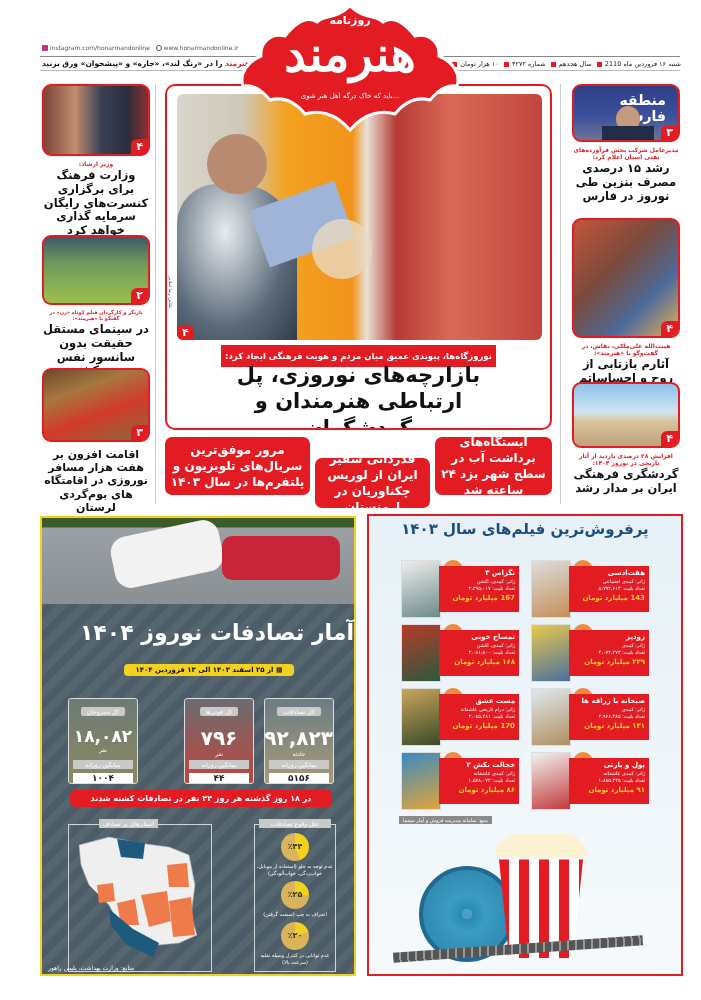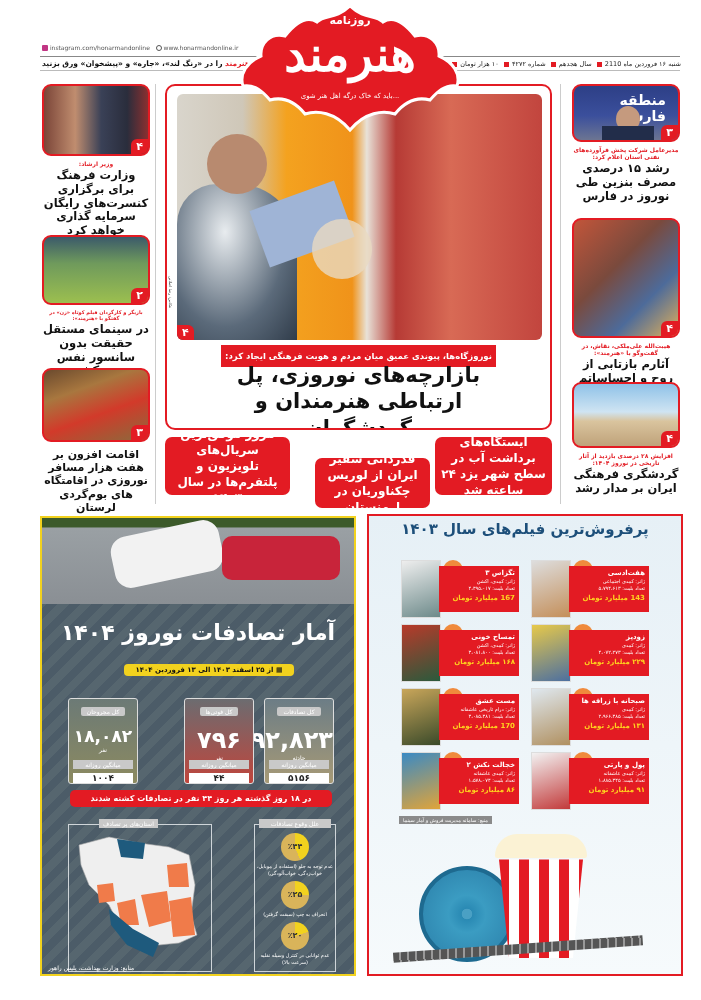--- a/index.html
+++ b/index.html
@@ -18,21 +18,21 @@
 .vsep{width:1px;background:#ccc}
 .redbox{background:#e31b23;color:#fff;border-radius:7px;font-weight:bold;text-align:center;font-size:12px;line-height:1.35;display:flex;align-items:center;justify-content:center;padding:4px}
 .film{position:absolute;height:58px;width:118px}
 .film .lab{position:absolute;right:0;top:6px;width:80px;height:46px;background:#e31b23;color:#fff;padding:3px 4px;font-size:5px;line-height:1.35}
 .film .lab b{display:block;font-size:7px}
 .film .lab .sale{color:#ffd21f;font-weight:bold;font-size:7px;margin-top:2px}
 .film .poster{position:absolute;left:0;top:0;width:40px;height:58px;border:1px solid #ddd;background:#ccc}
 .film .rank{position:absolute;left:42px;top:0;width:20px;height:20px;border-radius:50%;background:#f08a3c;color:#fff;font-weight:bold;font-size:10px;text-align:center;line-height:20px}
 .statbox{position:absolute;width:70px;height:86px;border:1px solid #ddd;border-radius:3px;text-align:center;color:#fff}
 .statbox .t{display:inline-block;background:#c9c9c9;color:#fff;font-size:6px;padding:1px 6px;border-radius:2px;margin-top:-5px}
-.statbox .v{font-size:24px;font-weight:bold;margin-top:8px}
+.statbox .v{font-size:20px;font-weight:bold;margin-top:8px}
 .statbox .u{font-size:6px}
 .statbox .avg{position:absolute;bottom:14px;left:4px;right:4px;background:#c9c9c9;font-size:6px;padding:1px}
 .statbox .av{position:absolute;bottom:0;left:4px;right:4px;background:#fff;color:#222;font-size:9px;font-weight:bold}
 .pie{width:28px;height:28px;border-radius:50%;margin:0 auto;color:#333;font-size:8px;font-weight:bold;line-height:28px;text-align:center}
 .cause{font-size:5px;color:#fff;text-align:center;line-height:1.4;margin:2px 0 4px}
 </style>
 </head>
 <body>
 
 <div class="abs meta" style="top:44px;left:42px;direction:ltr;font-size:6px;color:#555">
@@ -123,21 +123,21 @@
 </div>
 <div class="abs" style="top:368px;left:42px;width:108px">
   <div class="pic" style="height:74px;background:linear-gradient(160deg,#6b4a2e,#a8773f 30%,#d23a2a 60%,#8b6a3c)">
     <span class="num">۳</span>
   </div>
   <div class="head" style="font-size:11px;margin-top:6px">اقامت افزون بر هفت هزار مسافر نوروزی در اقامتگاه های بوم‌گردی لرستان</div>
 </div>
 
 <div class="abs redbox" style="top:437px;left:435px;width:117px;height:58px">ایستگاه‌های برداشت آب در سطح شهر یزد ۲۴ ساعته شد</div>
 <div class="abs redbox" style="top:458px;left:315px;width:115px;height:50px">قدردانی سفیر ایران از لوریس چکناوریان در ارمنستان</div>
-<div class="abs redbox" style="top:437px;left:165px;width:125px;height:58px">مرور موفق‌ترین سریال‌های تلویزیون و پلتفرم‌ها در سال ۱۴۰۳</div>
+<div class="abs redbox" style="top:437px;left:165px;width:145px;height:58px">مرور موفق‌ترین سریال‌های تلویزیون و پلتفرم‌ها در سال ۱۴۰۳</div>
 
 <div class="abs" style="top:514px;left:367px;width:316px;height:462px;border:2px solid #e31b23;background:linear-gradient(180deg,#e6f0f6,#f6fafc)">
   <div style="text-align:center;font-size:15px;font-weight:bold;color:#1d4f7a;margin-top:4px">پرفروش‌ترین فیلم‌های سال ۱۴۰۳</div>
 
   <div class="film" style="top:44px;left:162px">
     <div class="poster" style="background:linear-gradient(160deg,#ddd,#c48f5a)"></div>
     <div class="rank">۱</div>
     <div class="lab">
         <b>هفت‌ادسی</b>
         <div>ژانر: کمدی اجتماعی</div>
@@ -222,21 +222,21 @@
   <div style="position:absolute;top:330px;left:130px;width:84px;height:112px;background:repeating-linear-gradient(90deg,#e31b23 0 10px,#fff 10px 20px);clip-path:polygon(0 12%,100% 12%,88% 100%,12% 100%)"></div>
   <div style="position:absolute;top:318px;left:126px;width:92px;height:24px;border-radius:40px 40px 4px 4px;background:#fbf2d4"></div>
   <div style="position:absolute;top:428px;left:24px;width:250px;height:10px;background:repeating-linear-gradient(90deg,#555 0 6px,#999 6px 8px);transform:rotate(-4deg)"></div>
 </div>
 
 <div class="abs" style="top:516px;left:40px;width:316px;height:460px;border:2px solid #f2d21e;background:repeating-linear-gradient(135deg,#4c5c68 0 8px,#56666f 8px 16px)">
   <div style="position:absolute;top:0;left:0;right:0;height:86px;background:linear-gradient(180deg,#3c5a2a 0 10%,#9aa0a4 12%,#8a8f94 100%)">
     <div style="position:absolute;top:10px;left:70px;width:110px;height:52px;background:#f2f2f2;border-radius:16px;transform:rotate(-12deg)"></div>
     <div style="position:absolute;top:18px;left:180px;width:118px;height:44px;background:#c8243a;border-radius:10px"></div>
   </div>
-  <div style="position:absolute;top:102px;left:0;right:0;text-align:center;color:#fff;font-size:22px;font-weight:bold">آمار تصادفات نوروز ۱۴۰۴</div>
+  <div style="position:absolute;top:102px;left:0;right:0;color:#fff;font-size:22px;font-weight:bold">آمار تصادفات نوروز ۱۴۰۴</div>
   <div style="position:absolute;top:146px;left:82px;width:170px;background:#f2d21e;border-radius:4px;text-align:center;font-size:7px;font-weight:bold;padding:2px">
     <span>▦</span>
     <span>از ۲۵ اسفند ۱۴۰۳ الی ۱۳ فروردین ۱۴۰۴</span>
   </div>
 
   <div class="statbox" style="top:180px;left:222px;background:linear-gradient(180deg,#6c7d86,#a79a76)">
     <div class="t">کل تصادفات</div>
     <div class="v">۹۲,۸۲۳</div>
     <div class="u">حادثه</div>
     <div class="avg">میانگین روزانه</div>

